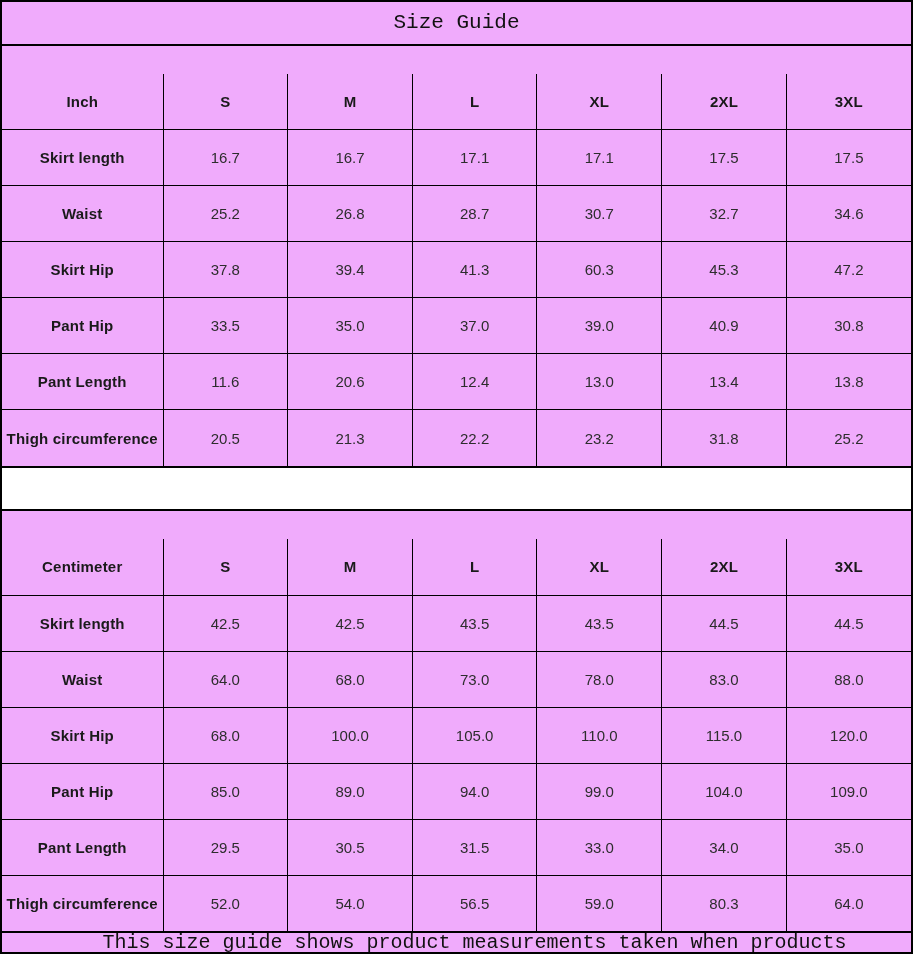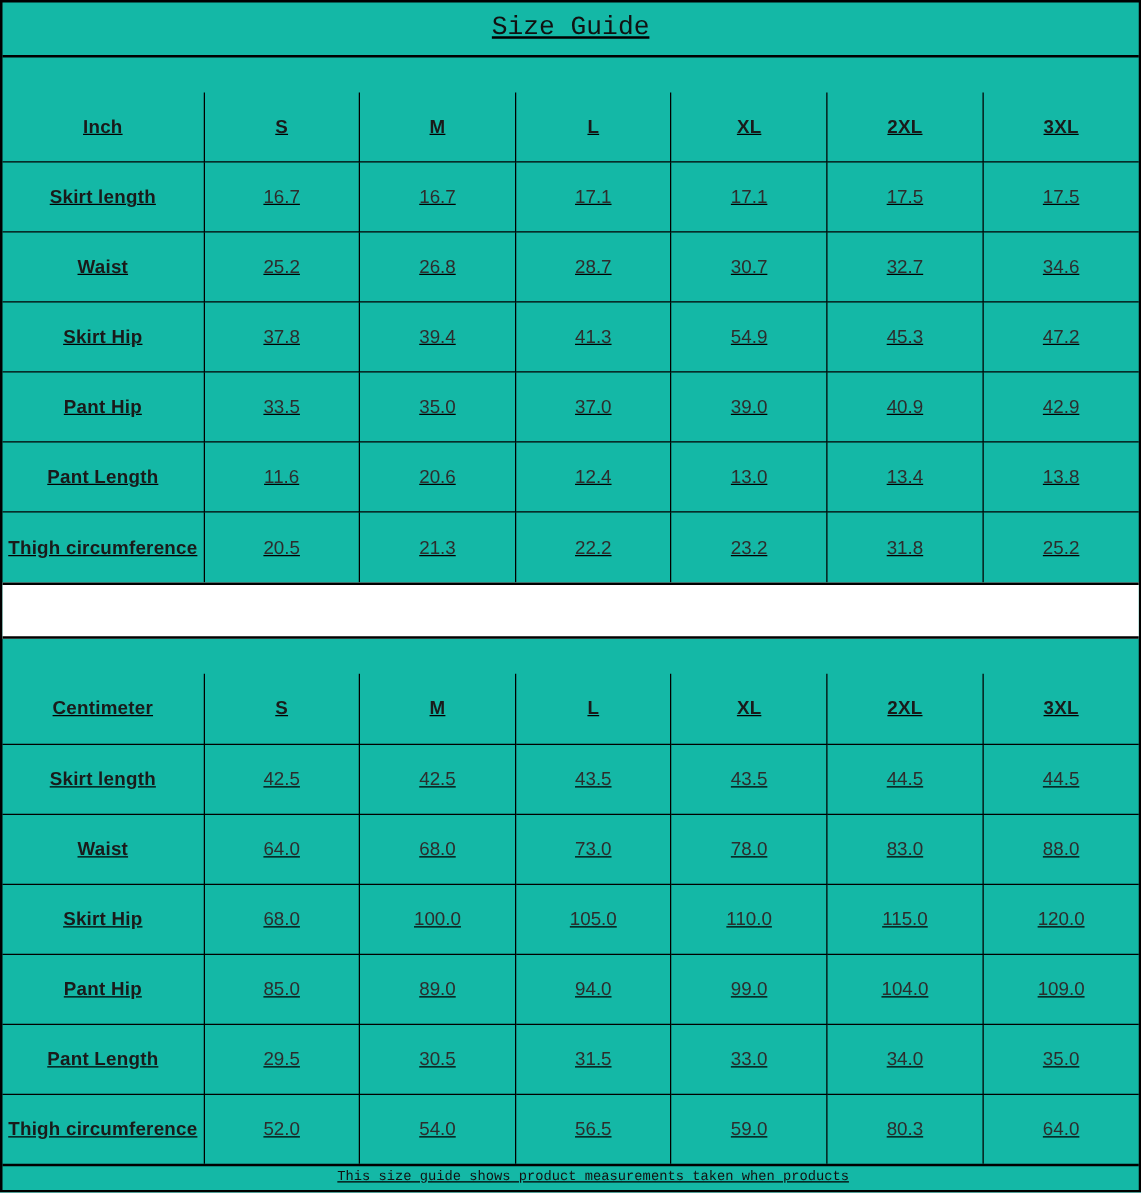--- a/index.html
+++ b/index.html
@@ -8,22 +8,21 @@
     width: 913px;
     font-family: "Liberation Sans", sans-serif;
     color: #000;
   }
   .sheet {
     width: 913px;
     height: 954px;
     border: 2px solid #000;
     display: flex;
     flex-direction: column;
-    background: #14b8a6;
-    text-decoration: underline;
+    background: #f0abfc;
   }
   .title-row {
     height: 55px;
     border-bottom: 2px solid #000;
     display: flex;
     align-items: center;
     justify-content: center;
     font-family: "Liberation Mono", "DejaVu Sans Mono", monospace;
     font-size: 21px;
     color: #111;
@@ -61,21 +60,21 @@
     background: #fff;
   }
   .footer-row {
     flex: 1;
     border-top: 2px solid #000;
     display: flex;
     flex-direction: row;
     align-items: center;
     justify-content: center;
     font-family: "Liberation Mono", "DejaVu Sans Mono", monospace;
-    font-size: 11px;
+    font-size: 20px;
     line-height: 19px;
     color: #111;
     text-align: center;
     padding-left: 36px;
   }
 </style>
 </head>
 <body>
 
 <div class="sheet">
@@ -109,32 +108,32 @@
       <td class="val">28.7</td>
       <td class="val">30.7</td>
       <td class="val">32.7</td>
       <td class="val">34.6</td>
     </tr>
     <tr>
       <td class="col-label lbl">Skirt Hip</td>
       <td class="val">37.8</td>
       <td class="val">39.4</td>
       <td class="val">41.3</td>
-      <td class="val">54.9</td>
+      <td class="val">60.3</td>
       <td class="val">45.3</td>
       <td class="val">47.2</td>
     </tr>
     <tr>
       <td class="col-label lbl">Pant Hip</td>
       <td class="val">33.5</td>
       <td class="val">35.0</td>
       <td class="val">37.0</td>
       <td class="val">39.0</td>
       <td class="val">40.9</td>
-      <td class="val">42.9</td>
+      <td class="val">30.8</td>
     </tr>
     <tr>
       <td class="col-label lbl">Pant Length</td>
       <td class="val">11.6</td>
       <td class="val">20.6</td>
       <td class="val">12.4</td>
       <td class="val">13.0</td>
       <td class="val">13.4</td>
       <td class="val">13.8</td>
     </tr>

